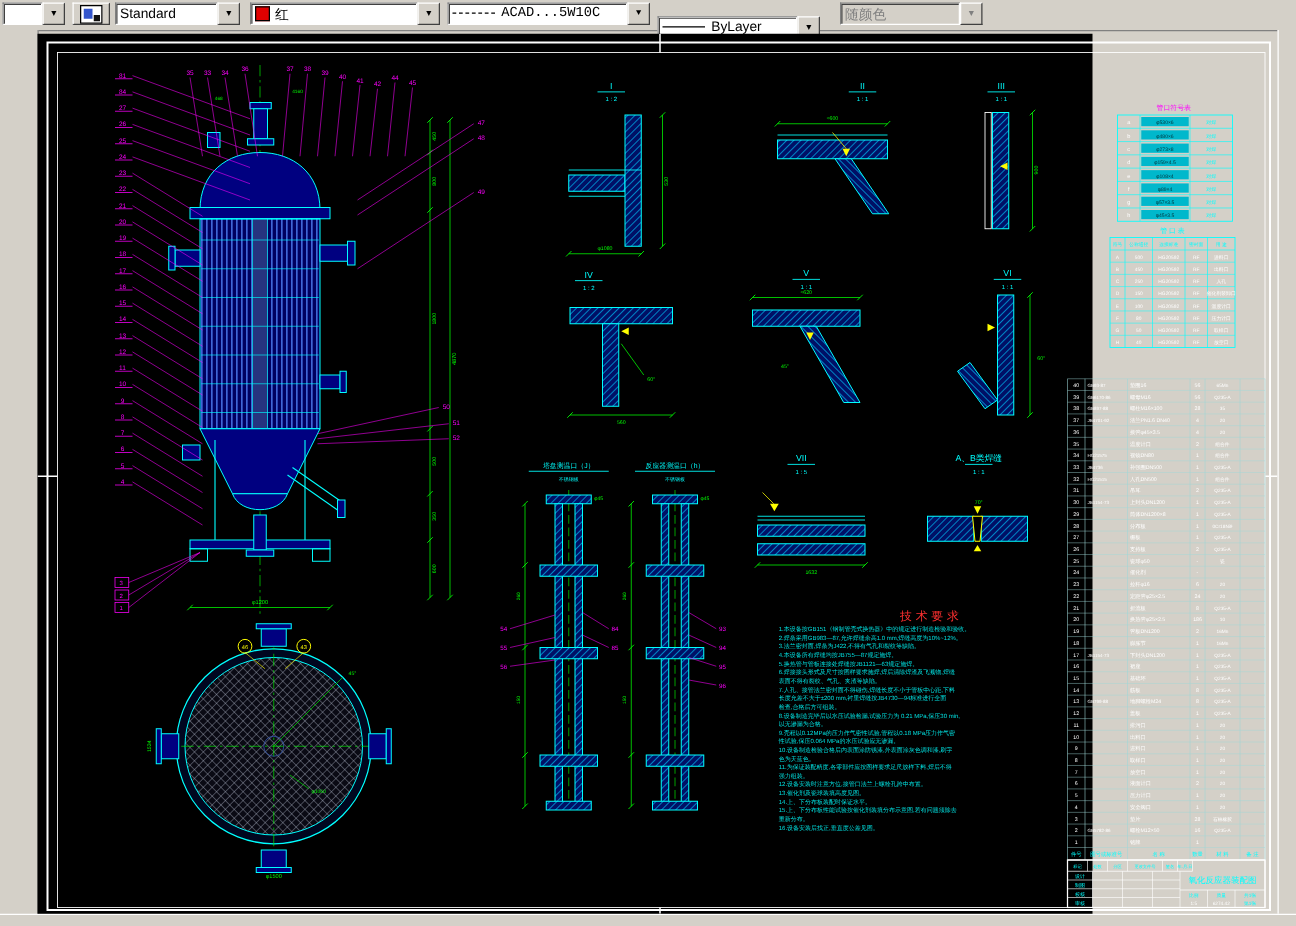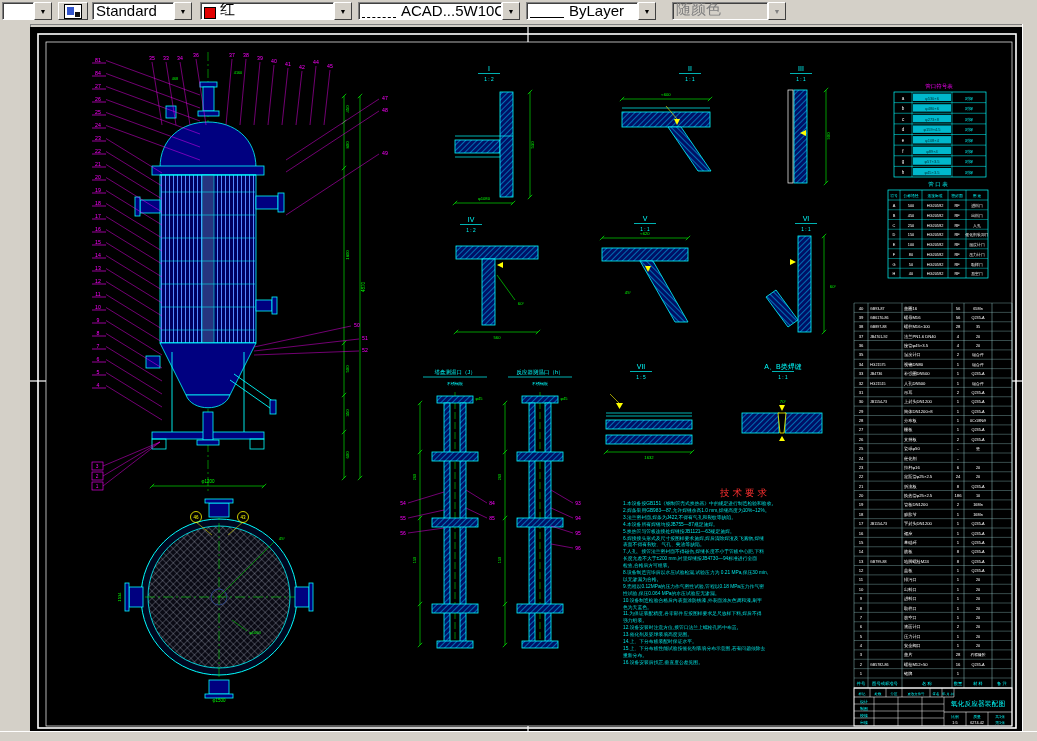--- a/index.html
+++ b/index.html
@@ -1,34 +1,34 @@
 <!DOCTYPE html>
 <html><head>
 <meta charset="utf-8">
 <style>
   html,body{margin:0;padding:0;background:#d4d0c8;font-family:"Liberation Sans",sans-serif;}
   .app{position:relative;width:1037px;height:741px;background:#d4d0c8;overflow:hidden;}
   .toolbar{position:absolute;left:0;top:0;width:1037px;height:24px;background:#d4d0c8;
            border-bottom:1px solid #808080;}
   .tb-item{position:absolute;top:2px;height:18px;display:flex;align-items:stretch;}
   .combo{background:#fff;border:1px solid;border-color:#808080 #fff #fff #808080;
-         box-shadow:inset 1px 1px 0 #404040;display:flex;align-items:flex-end;flex:1;
-         font-size:15px;padding:0 3px;white-space:nowrap;overflow:hidden;color:#000;}
+         box-shadow:inset 1px 1px 0 #404040;display:flex;align-items:center;flex:1;
+         font-size:11px;padding:0 3px;white-space:nowrap;overflow:hidden;color:#000;}
   .combo.disabled{background:#d4d0c8;color:#808080;}
   .arrowbtn{width:16px;background:#d4d0c8;border:1px solid;border-color:#fff #404040 #404040 #fff;
             display:flex;align-items:center;justify-content:center;font-size:7px;color:#000;}
   .swatch{width:10px;height:10px;background:#e00000;border:1px solid #000;margin-right:4px;flex:none;}
   .lt-glyph{width:34px;height:1px;border-top:1px solid #000;margin-right:5px;flex:none;}
   .lt-glyph.dashdot{border-top:1px dashed #000;}
   .iconbtn{background:#d4d0c8;border:1px solid;border-color:#fff #404040 #404040 #fff;
            display:flex;align-items:center;justify-content:center;width:100%;}
   .iconpic{width:16px;height:13px;background:#fff;border:1px solid #000;position:relative;}
   .iconpic:before{content:"";position:absolute;left:2px;top:2px;width:7px;height:8px;background:#3355cc;}
   .iconpic:after{content:"";position:absolute;right:1px;bottom:1px;width:5px;height:5px;background:#111;}
-  .canvas{position:absolute;left:30px;top:27px;width:992px;height:704px;background:#000;}
+  .canvas{position:absolute;left:30px;top:27px;width:844px;height:704px;background:#000;}
   .edge-l{position:absolute;left:0;top:24px;width:30px;height:717px;background:#d4d0c8;border-right:1px solid #808080;}
   .edge-r{position:absolute;left:1022px;top:24px;width:15px;height:717px;background:#d4d0c8;border-left:1px solid #fff;}
   .edge-b{position:absolute;left:0;top:731px;width:1037px;height:10px;background:#d4d0c8;border-top:1px solid #fff;}
   svg text{font-family:"Liberation Sans",sans-serif;}
 </style>
 </head>
 <body>
 
 <div class="app">
 
@@ -48,28 +48,28 @@
         </div>
       <div class="arrowbtn">▼</div>
     </div>
     <div class="tb-item" style="left:200px;width:152px;">
       <div class="combo">
           <span class="swatch"></span>
           <span>红</span>
         </div>
       <div class="arrowbtn">▼</div>
     </div>
-    <div class="tb-item" style="left:358px;width:162px;">
+    <div class="tb-item" style="left:358px;width:162px;font-family:Liberation Mono, monospace;">
       <div class="combo">
           <span class="lt-glyph dashdot"></span>
           <span>ACAD...5W10C</span>
         </div>
       <div class="arrowbtn">▼</div>
     </div>
-    <div class="tb-item" style="left:526px;width:130px;">
+    <div class="tb-item" style="left:526px;width:130px;margin-top:11px;">
       <div class="combo">
           <span class="lt-glyph"></span>
           <span>ByLayer</span>
         </div>
       <div class="arrowbtn">▼</div>
     </div>
     <div class="tb-item" style="left:672px;width:114px;">
       <div class="combo disabled">
           <span>随颜色</span>
         </div>

